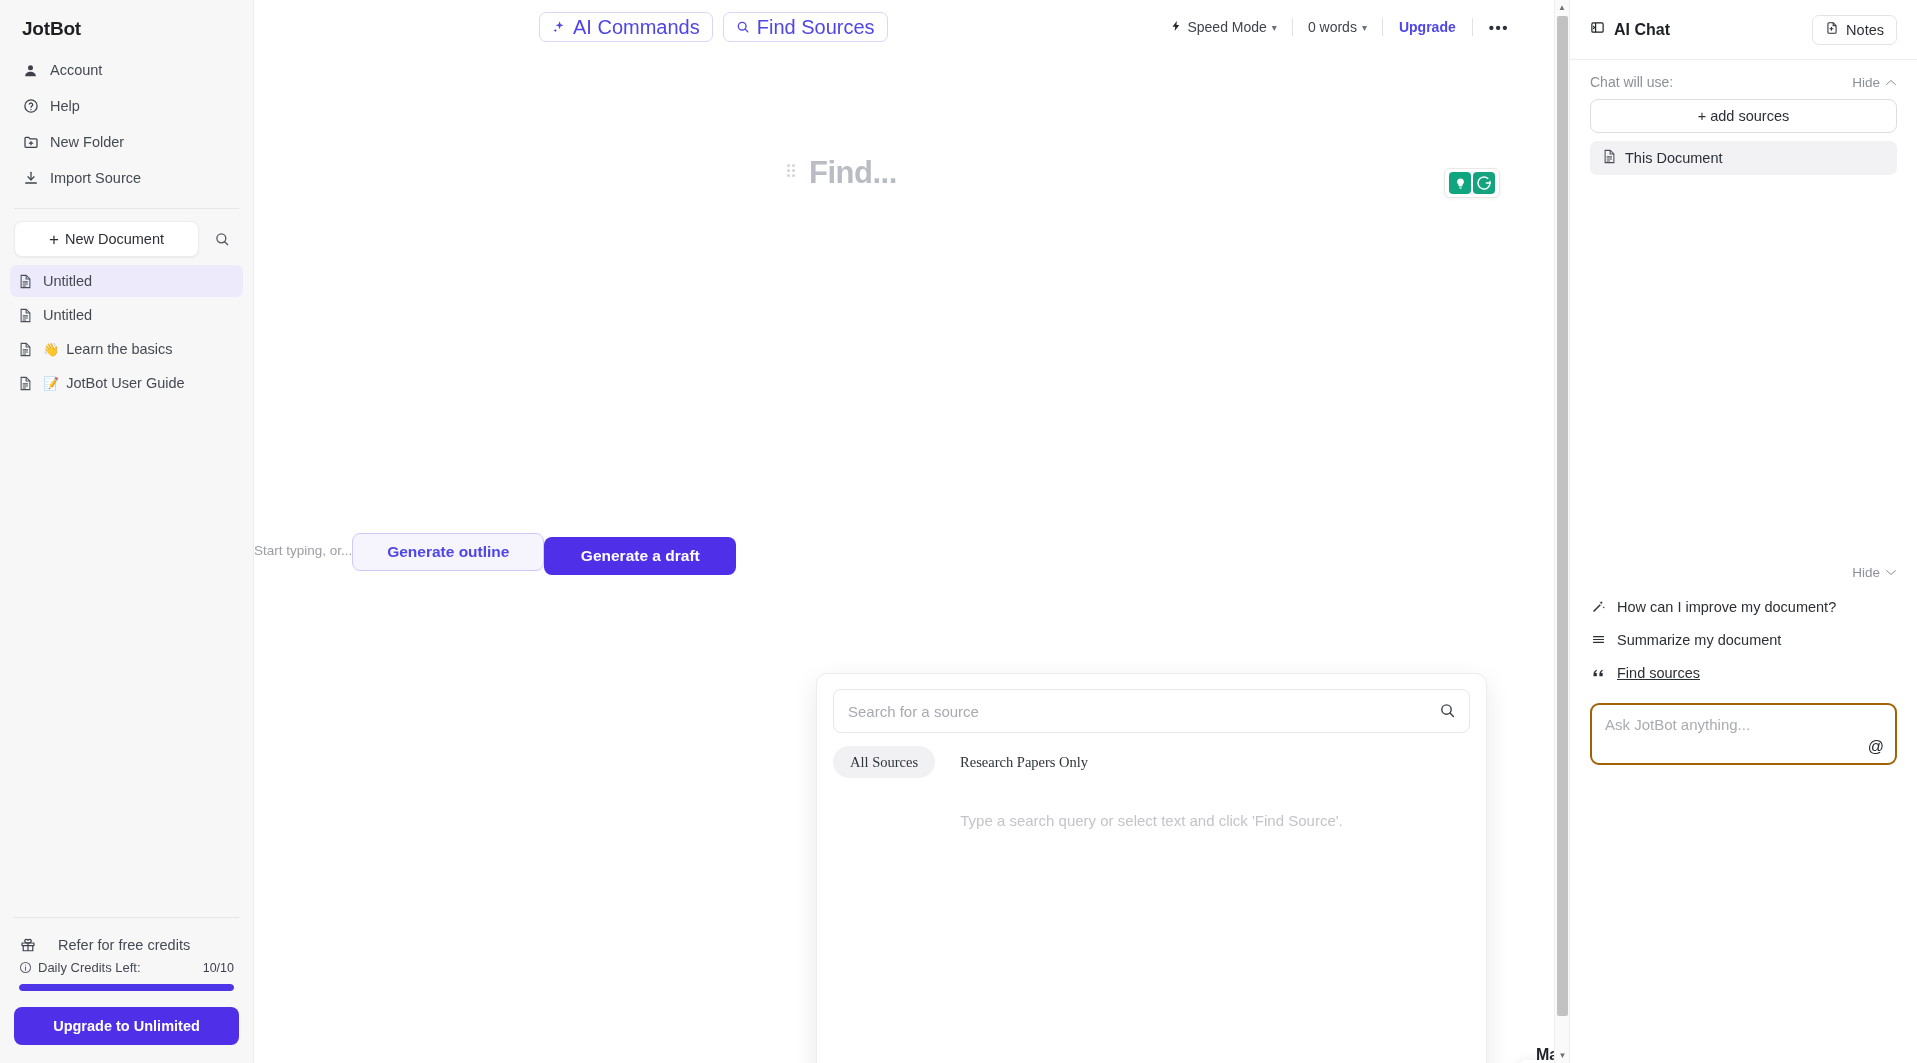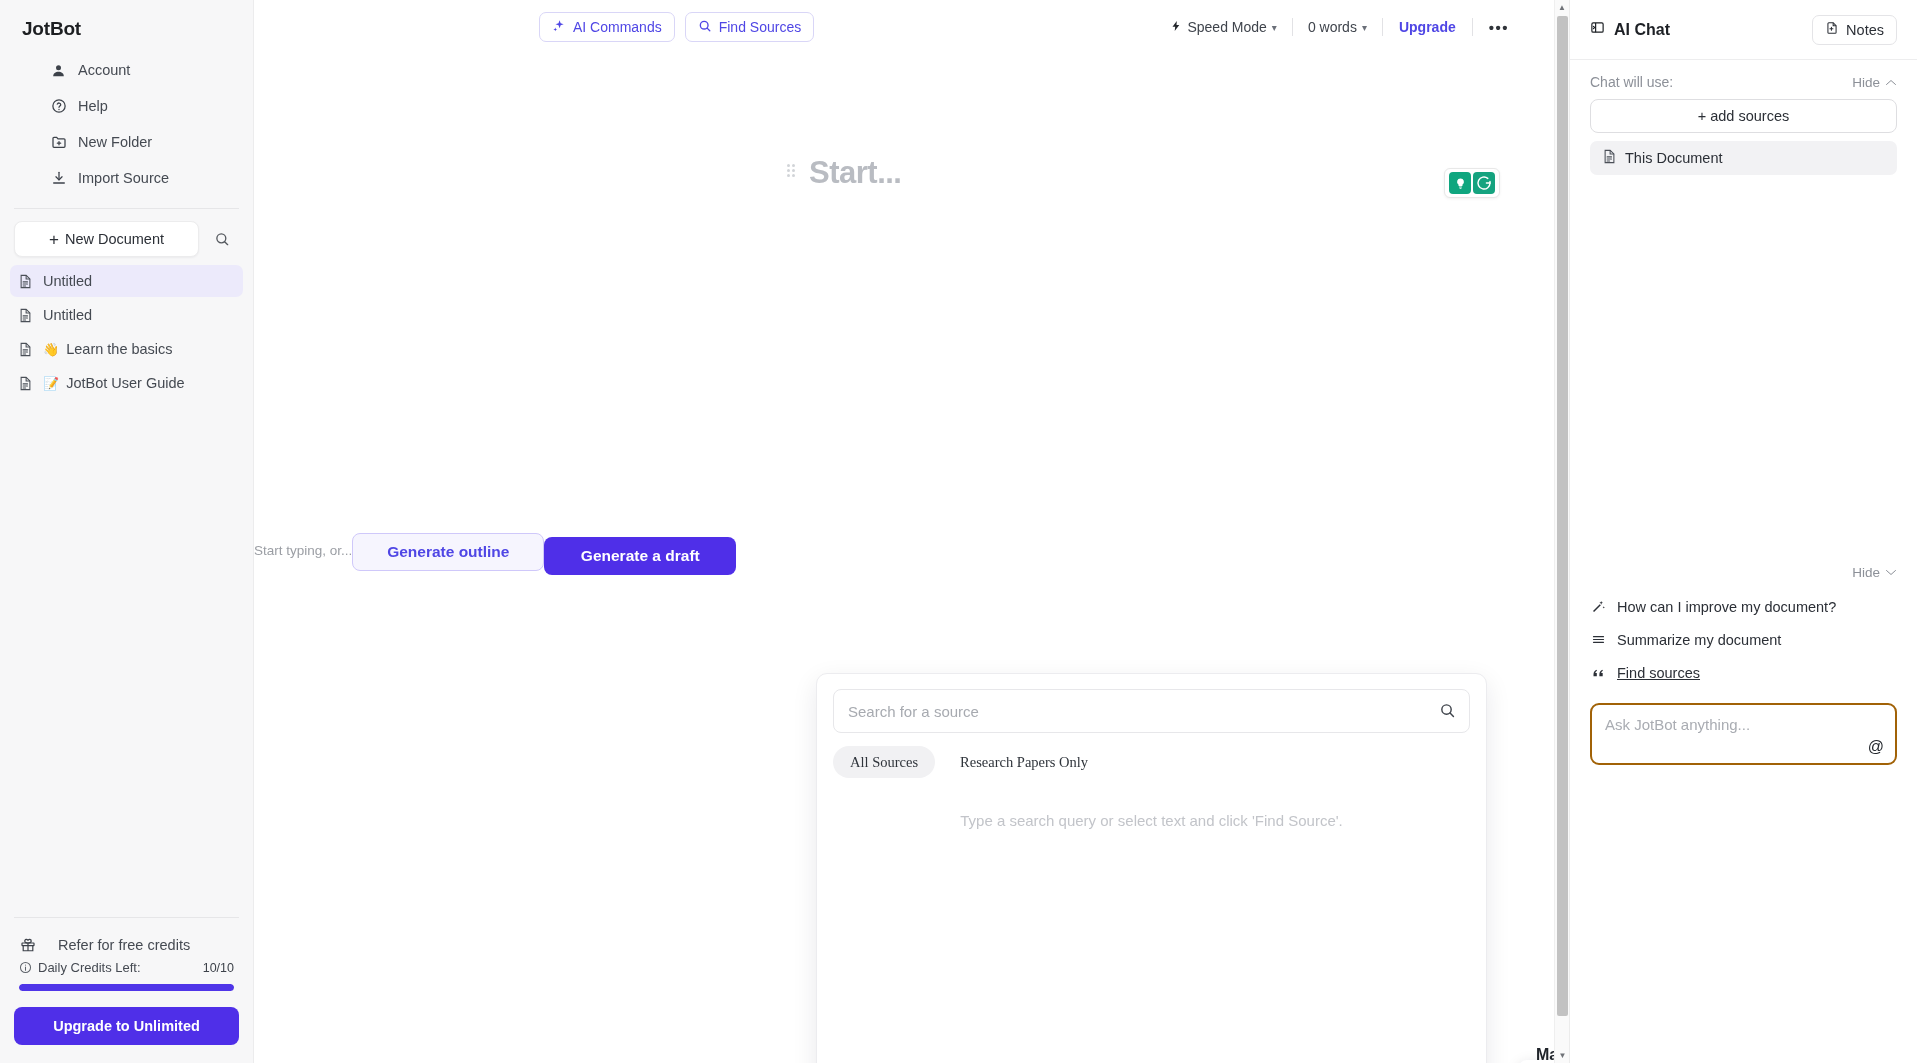--- a/index.html
+++ b/index.html
@@ -18,21 +18,21 @@
     border-right: 1px solid #ececed;
     display: flex; flex-direction: column;
     flex: 0 0 254px;
     position: relative;
   }
   .brand {
     font-size: 19px; font-weight: bold; color: #1d1f22;
     padding: 18px 0 12px 22px;
     letter-spacing: -0.2px;
   }
-  .nav-list { padding: 0 14px; margin-left: 28px; }
+  .nav-list { padding: 0 14px; }
   .nav-item {
     display: flex; align-items: center; gap: 11px;
     height: 36px; padding: 0 8px;
     color: #454a52; font-size: 14.5px;
     border-radius: 6px; cursor: pointer;
   }
   .nav-ico { width: 17px; height: 17px; display:flex; align-items:center; justify-content:center; flex: 0 0 17px; }
   .nav-ico svg { display: block; }
 
   .divider { height: 1px; background: #e6e6e8; margin: 12px 14px 0 14px; }
@@ -103,21 +103,21 @@
     padding: 0 24px 0 0; position: relative;
   }
   .tb-left {
     position: absolute; left: 285px; top: 12px;
     display: flex; align-items: center; gap: 10px;
   }
   .pill-btn {
     height: 30px; padding: 0 12px;
     border: 1px solid #d9d6f7; border-radius: 7px; background: #fff;
     display: flex; align-items: center; gap: 7px;
-    color: #4f46e5; font-size: 14px; cursor: pointer;
+    color: #4f46e5; font-size: 20px; cursor: pointer;
     font-family: "Liberation Sans", sans-serif;
   }
   .tb-right {
     position: absolute; right: 44px; top: 12px;
     display: flex; align-items: center; height: 30px;
     font-size: 14px; color: #3f444c;
   }
   .tb-seg { display: flex; align-items: center; gap: 5px; padding: 0 15px; cursor: pointer; white-space: nowrap; }
   .tb-sep { width: 1px; height: 18px; background: #e2e2e5; }
   .tb-upgrade { color: #4f46e5; font-weight: bold; padding: 0 16px; cursor: pointer; }
@@ -455,21 +455,21 @@
     <div class="doc-area">
       <div class="title-row">
         <span class="drag-handle">
             <i></i>
             <i></i>
             <i></i>
             <i></i>
             <i></i>
             <i></i>
           </span>
-        <span class="doc-title">Start...</span>
+        <span class="doc-title">Find...</span>
       </div>
 
       <div class="gram-widget">
         <span class="gicon gbulb">
           <svg width="13" height="13" viewBox="0 0 24 24" fill="#ffffff">
               <path d="M12 2.6a6.3 6.3 0 0 0-3.6 11.5v2.3h7.2v-2.3A6.3 6.3 0 0 0 12 2.6z"></path>
               <rect x="9.2" y="17.6" width="5.6" height="1.7" rx="0.8"></rect>
               <rect x="10.2" y="20.2" width="3.6" height="1.5" rx="0.7"></rect>
             </svg>
         </span>

